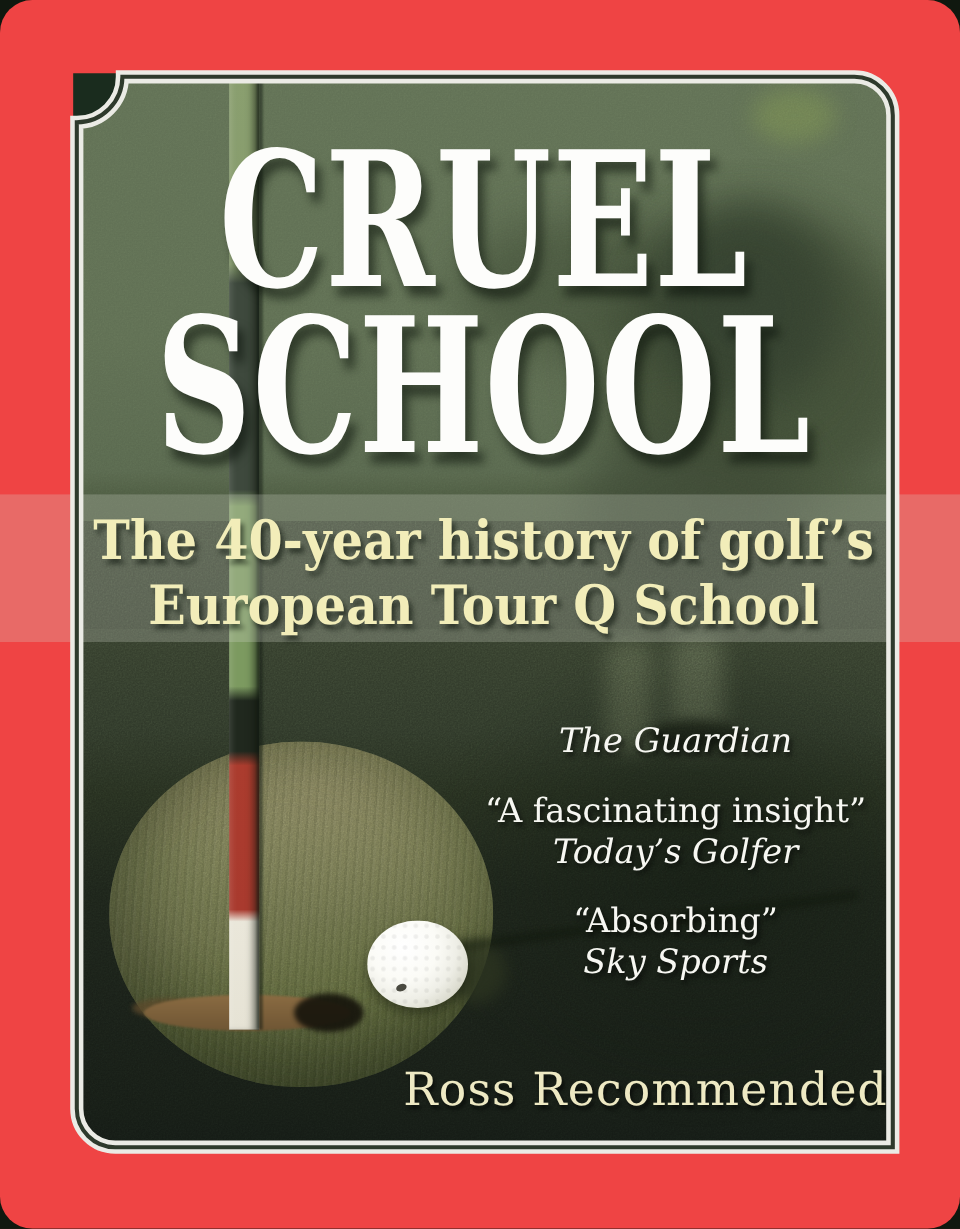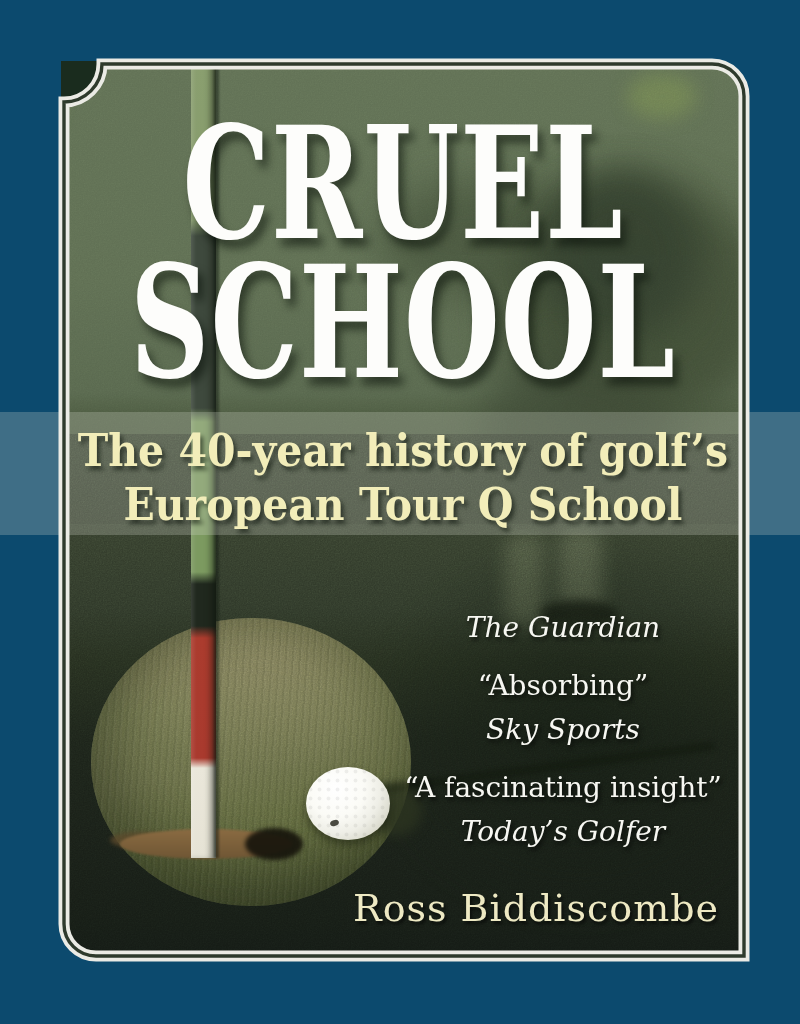--- a/index.html
+++ b/index.html
@@ -1,19 +1,20 @@
 <!DOCTYPE html>
 <html><head>
 <meta charset="utf-8">
 <style>
   html,body{margin:0;padding:0;background:#10180f;}
   #cover{
     position:relative;width:800px;height:1024px;overflow:hidden;
-    background:#0c4a6e;
+    background:#ef4444;
     font-family:"DejaVu Serif","Liberation Serif",serif;
+    border-radius:27px;
   }
   
   #photo{
     position:absolute;left:62px;top:62px;width:683px;height:895px;
     overflow:hidden;
     border-radius:0 32px 0 32px;
     background:
       linear-gradient(to bottom,
         #6f8061 0px,#6d7e5f 220px,#66775a 330px,#5b6b4e 350px,
         #4f5c43 475px,#47543e 545px,#39452f 600px,#2b3527 680px,
@@ -99,21 +100,21 @@
     position:absolute;left:0;top:429px;width:806px;text-align:center;
     font-weight:bold;font-size:41px;line-height:49px;color:#f2edb9;
     transform:scaleY(1.1);
     text-shadow:3px 4px 4px rgba(8,14,8,.55);
   }
   #quotes{position:absolute;left:402px;top:601px;width:322px;text-align:center;color:#f7f7f2;}
   .quote-block{margin-bottom:24px;}
   .quote-text{font-size:28px;line-height:34px;font-weight:normal;
       text-shadow:2px 3px 4px rgba(0,0,0,.65);}
   .quote-source{font-size:28px;line-height:34px;font-style:italic;
-      text-shadow:2px 3px 4px rgba(0,0,0,.65);margin-top:10px;}
+      text-shadow:2px 3px 4px rgba(0,0,0,.65);}
   #author{
     position:absolute;left:336px;top:886px;width:400px;text-align:center;
     font-size:38px;color:#eee9c3;letter-spacing:1px;
     text-shadow:2px 3px 3px rgba(0,0,0,.55);white-space:nowrap;
   }
   
   #frame{position:absolute;left:0;top:0;pointer-events:none;}
 </style>
 </head>
 <body>
@@ -170,29 +171,29 @@
   <div id="subtitle">
     <div>The 40-year history of golf’s</div>
     <div>European Tour Q School</div>
   </div>
 
   <div id="quotes">
     <div class="quote-block">
       <div class="quote-source">The Guardian</div>
     </div>
     <div class="quote-block">
+      <div class="quote-text">“A fascinating insight”</div>
+      <div class="quote-source">Today’s Golfer</div>
+    </div>
+    <div class="quote-block">
       <div class="quote-text">“Absorbing”</div>
       <div class="quote-source">Sky Sports</div>
     </div>
-    <div class="quote-block">
-      <div class="quote-text">“A fascinating insight”</div>
-      <div class="quote-source">Today’s Golfer</div>
-    </div>
   </div>
 
-  <div id="author">Ross Biddiscombe</div>
+  <div id="author">Ross Recommended</div>
 
   <svg id="frame" width="800" height="1024" viewBox="0 0 800 1024">
     <path d="M 102,64 H 712 A 32,32 0 0 1 744,96 V 956 H 96 A 32,32 0 0 1 64,924 V 102 A 38,38 0 0 0 102,64 Z" fill="none" stroke="#ebebe5" stroke-width="11"></path>
     <path d="M 102,64 H 712 A 32,32 0 0 1 744,96 V 956 H 96 A 32,32 0 0 1 64,924 V 102 A 38,38 0 0 0 102,64 Z" fill="none" stroke="#2e3a2c" stroke-width="3.4"></path>
   </svg>
 
 </div>
 
 </body></html>

